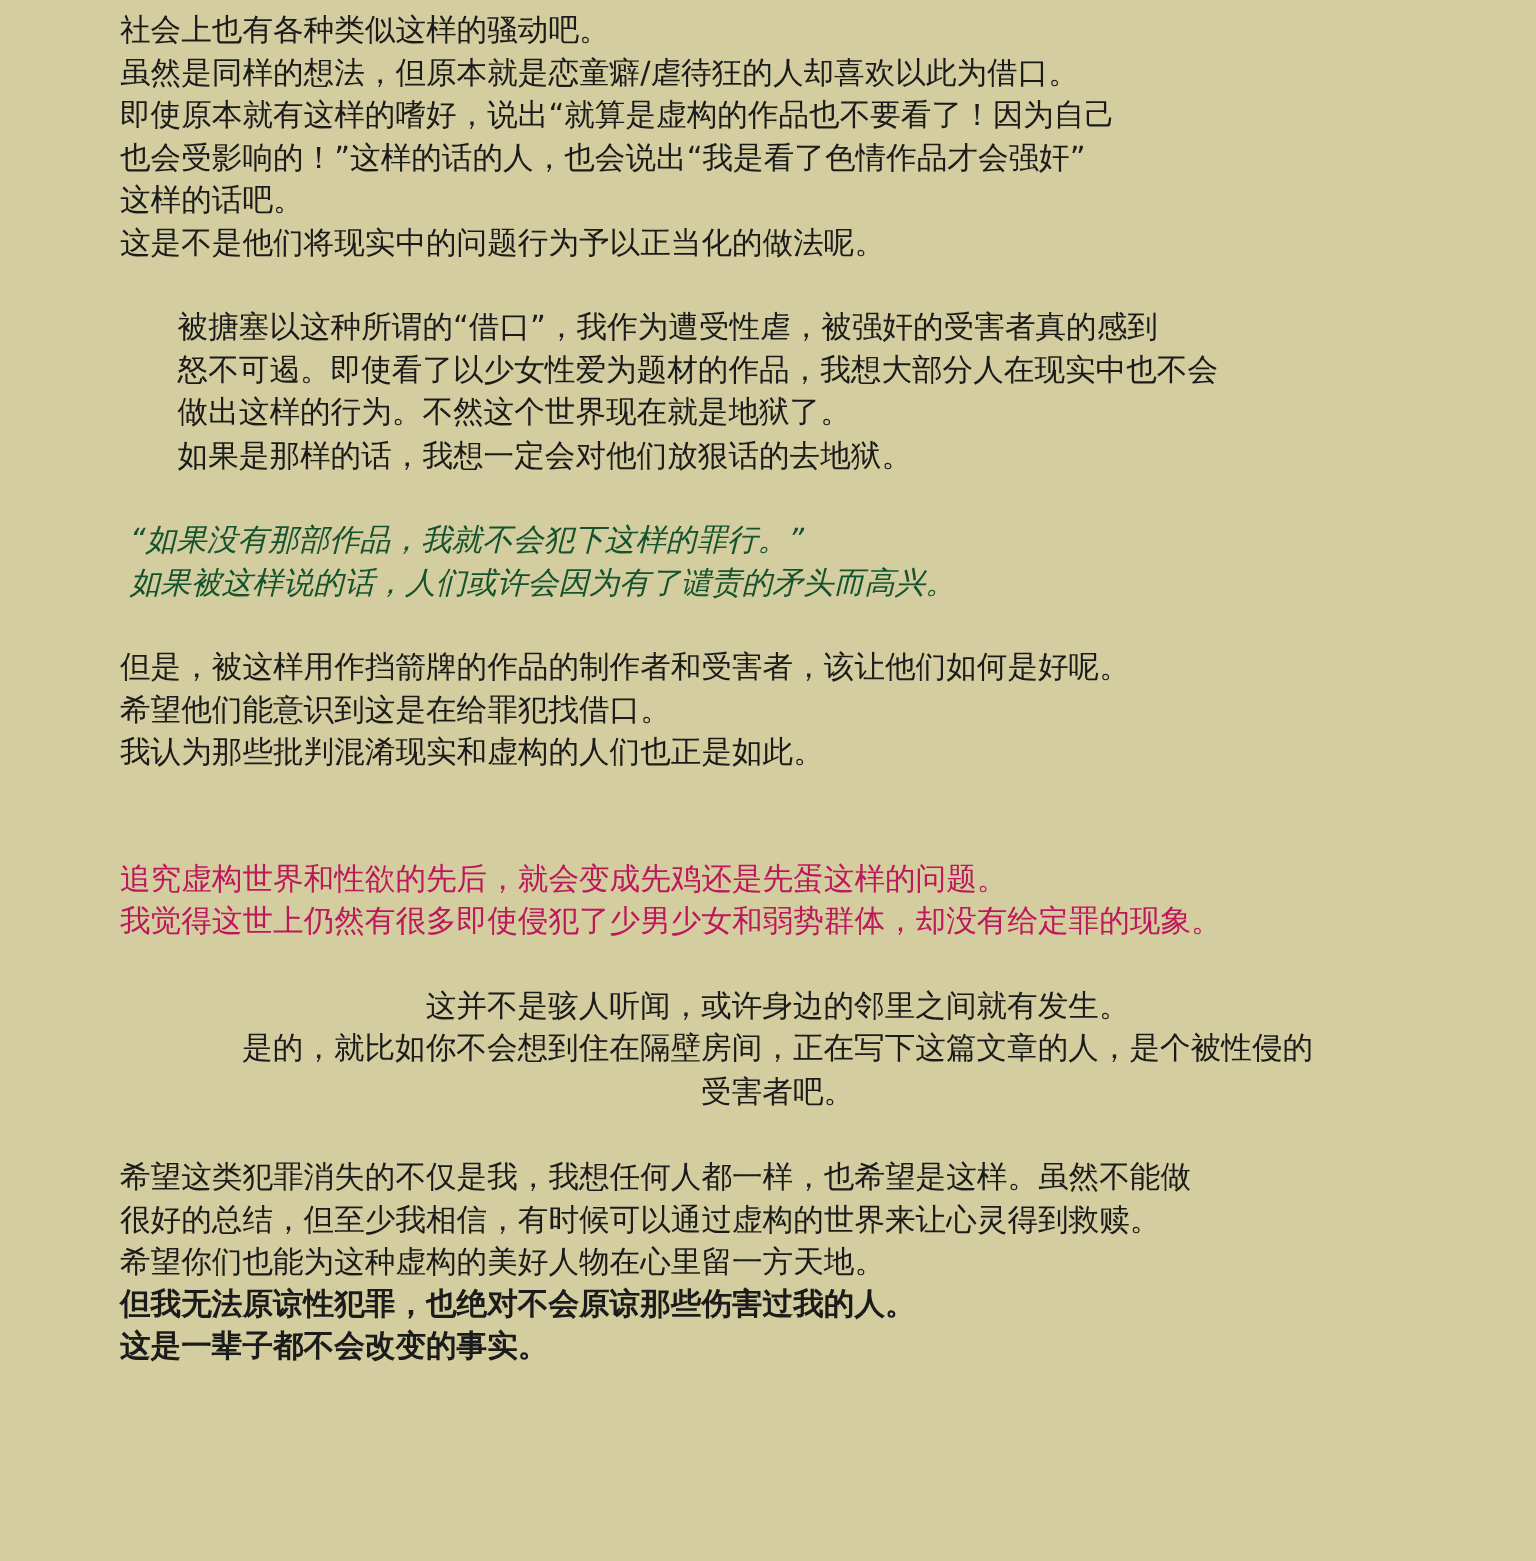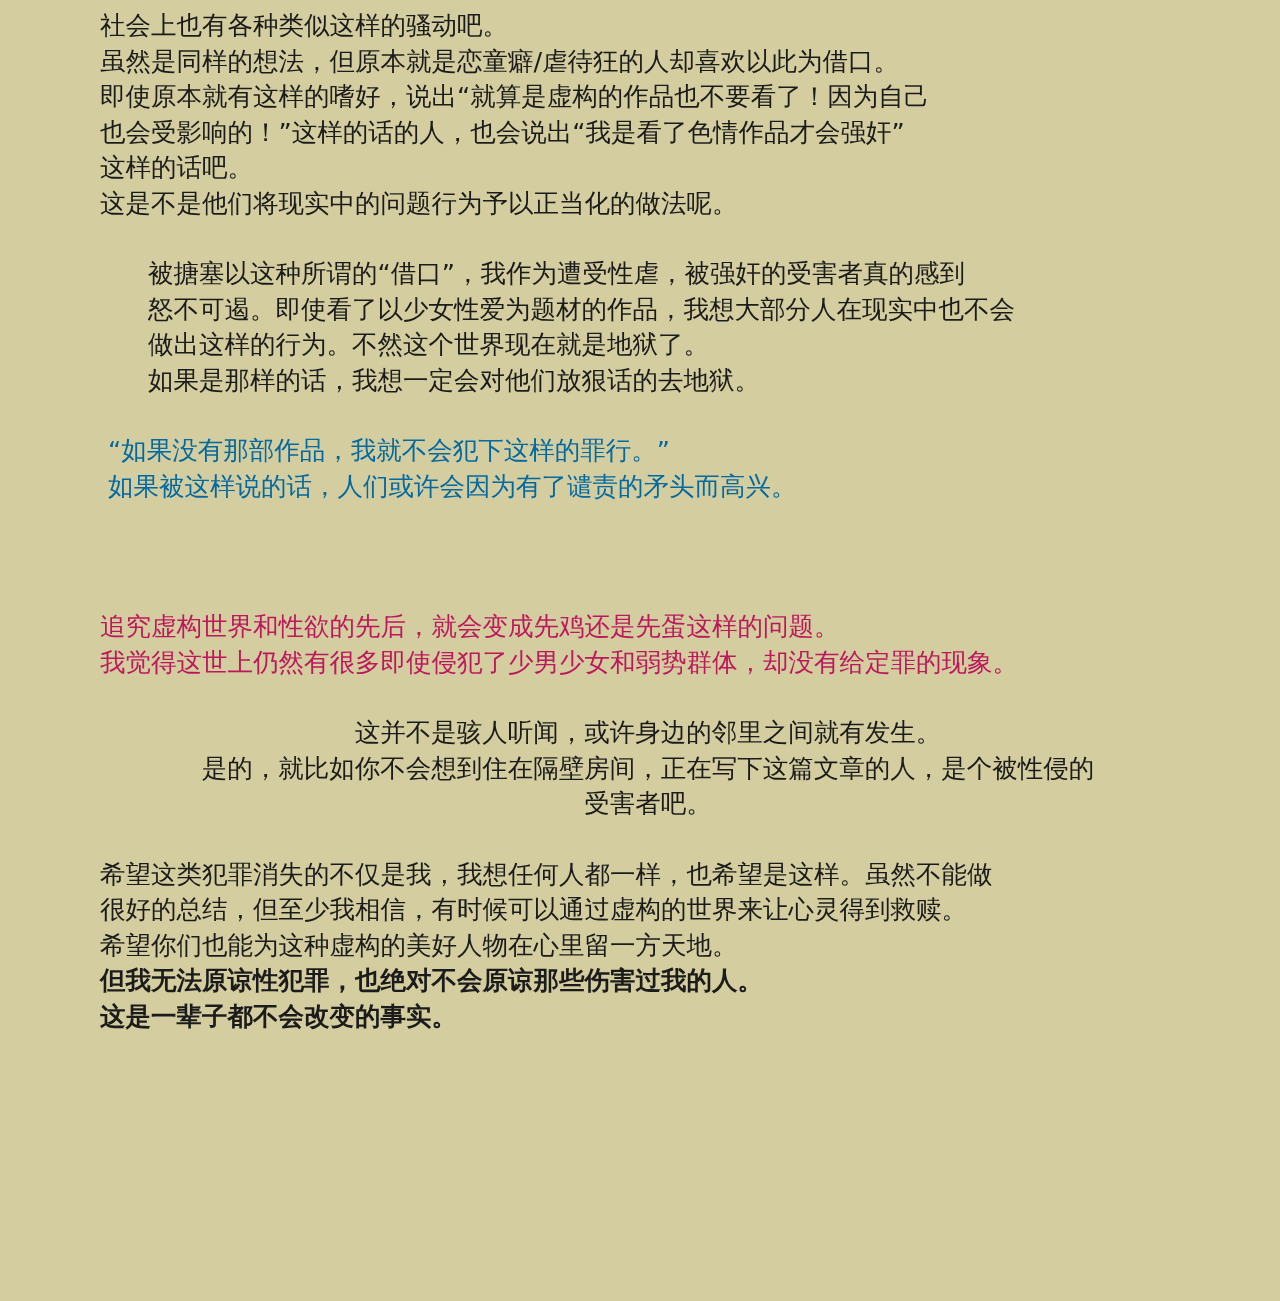--- a/index.html
+++ b/index.html
@@ -52,24 +52,27 @@
 这样的话吧。
 这是不是他们将现实中的问题行为予以正当化的做法呢。</p>
   <div class="spacer"></div>
 
   <p class="para" style="color: rgb(27, 27, 27); margin-left: 48px;">被搪塞以这种所谓的“借口”，我作为遭受性虐，被强奸的受害者真的感到
 怒不可遏。即使看了以少女性爱为题材的作品，我想大部分人在现实中也不会
 做出这样的行为。不然这个世界现在就是地狱了。
 如果是那样的话，我想一定会对他们放狠话的去地狱。</p>
   <div class="spacer"></div>
 
-  <p class="para indent" style="color: #0369a1;"> “如果没有那部作品，我就不会犯下这样的罪行。”
+  <p class="para indent" style="color: #14532d; font-style: italic;"> “如果没有那部作品，我就不会犯下这样的罪行。”
  如果被这样说的话，人们或许会因为有了谴责的矛头而高兴。</p>
   <div class="spacer"></div>
 
+  <p class="para" style="color: rgb(27, 27, 27);">但是，被这样用作挡箭牌的作品的制作者和受害者，该让他们如何是好呢。
+希望他们能意识到这是在给罪犯找借口。
+我认为那些批判混淆现实和虚构的人们也正是如此。</p>
   <div class="spacer"></div>
 
   <div class="spacer"></div>
 
   <p class="para" style="color: #be185d;">追究虚构世界和性欲的先后，就会变成先鸡还是先蛋这样的问题。
 我觉得这世上仍然有很多即使侵犯了少男少女和弱势群体，却没有给定罪的现象。</p>
   <div class="spacer"></div>
 
   <p class="para" style="color: rgb(27, 27, 27); text-align: center;">这并不是骇人听闻，或许身边的邻里之间就有发生。
 是的，就比如你不会想到住在隔壁房间，正在写下这篇文章的人，是个被性侵的

